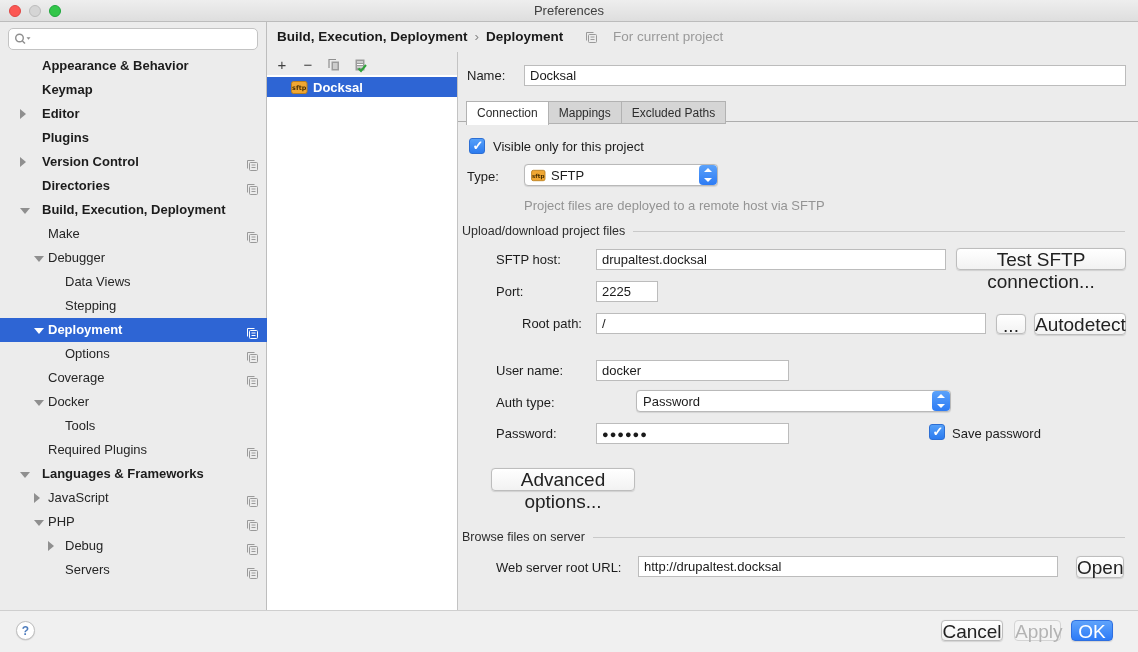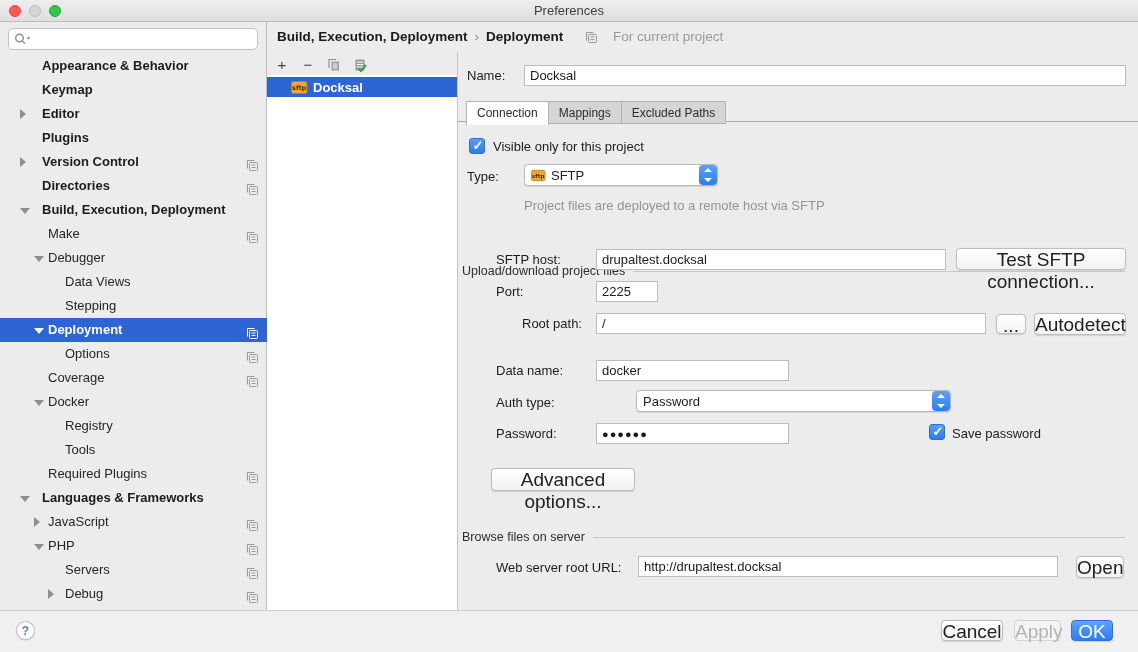--- a/index.html
+++ b/index.html
@@ -154,44 +154,43 @@
               <path d="M1.5 9.5 V1.5 H8.5" fill="none" stroke="currentColor"></path>
               <rect x="3.5" y="3.5" width="8" height="8" rx="1" fill="none" stroke="currentColor"></rect>
               <path d="M5.5 6h4 M5.5 8.5h4" stroke="currentColor"></path>
             </svg></span></div>
         <div class="tree-row lvl2"><span class="tlabel">Coverage</span><span class="badge"><svg width="13" height="13" viewBox="0 0 13 13">
               <path d="M1.5 9.5 V1.5 H8.5" fill="none" stroke="currentColor"></path>
               <rect x="3.5" y="3.5" width="8" height="8" rx="1" fill="none" stroke="currentColor"></rect>
               <path d="M5.5 6h4 M5.5 8.5h4" stroke="currentColor"></path>
             </svg></span></div>
         <div class="tree-row lvl2"><span class="tri down"></span><span class="tlabel">Docker</span></div>
-        <div class="tree-row lvl3"><span class="tlabel">Registry</span></div>
         <div class="tree-row lvl3"><span class="tlabel">Tools</span></div>
         <div class="tree-row lvl2"><span class="tlabel">Required Plugins</span><span class="badge"><svg width="13" height="13" viewBox="0 0 13 13">
               <path d="M1.5 9.5 V1.5 H8.5" fill="none" stroke="currentColor"></path>
               <rect x="3.5" y="3.5" width="8" height="8" rx="1" fill="none" stroke="currentColor"></rect>
               <path d="M5.5 6h4 M5.5 8.5h4" stroke="currentColor"></path>
             </svg></span></div>
         <div class="tree-row lvl1 bold"><span class="tri down"></span><span class="tlabel">Languages &amp; Frameworks</span></div>
         <div class="tree-row lvl2"><span class="tri right"></span><span class="tlabel">JavaScript</span><span class="badge"><svg width="13" height="13" viewBox="0 0 13 13">
               <path d="M1.5 9.5 V1.5 H8.5" fill="none" stroke="currentColor"></path>
               <rect x="3.5" y="3.5" width="8" height="8" rx="1" fill="none" stroke="currentColor"></rect>
               <path d="M5.5 6h4 M5.5 8.5h4" stroke="currentColor"></path>
             </svg></span></div>
         <div class="tree-row lvl2"><span class="tri down"></span><span class="tlabel">PHP</span><span class="badge"><svg width="13" height="13" viewBox="0 0 13 13">
               <path d="M1.5 9.5 V1.5 H8.5" fill="none" stroke="currentColor"></path>
               <rect x="3.5" y="3.5" width="8" height="8" rx="1" fill="none" stroke="currentColor"></rect>
               <path d="M5.5 6h4 M5.5 8.5h4" stroke="currentColor"></path>
             </svg></span></div>
+        <div class="tree-row lvl3"><span class="tri right"></span><span class="tlabel">Debug</span><span class="badge"><svg width="13" height="13" viewBox="0 0 13 13">
+              <path d="M1.5 9.5 V1.5 H8.5" fill="none" stroke="currentColor"></path>
+              <rect x="3.5" y="3.5" width="8" height="8" rx="1" fill="none" stroke="currentColor"></rect>
+              <path d="M5.5 6h4 M5.5 8.5h4" stroke="currentColor"></path>
+            </svg></span></div>
         <div class="tree-row lvl3"><span class="tlabel">Servers</span><span class="badge"><svg width="13" height="13" viewBox="0 0 13 13">
-              <path d="M1.5 9.5 V1.5 H8.5" fill="none" stroke="currentColor"></path>
-              <rect x="3.5" y="3.5" width="8" height="8" rx="1" fill="none" stroke="currentColor"></rect>
-              <path d="M5.5 6h4 M5.5 8.5h4" stroke="currentColor"></path>
-            </svg></span></div>
-        <div class="tree-row lvl3"><span class="tri right"></span><span class="tlabel">Debug</span><span class="badge"><svg width="13" height="13" viewBox="0 0 13 13">
               <path d="M1.5 9.5 V1.5 H8.5" fill="none" stroke="currentColor"></path>
               <rect x="3.5" y="3.5" width="8" height="8" rx="1" fill="none" stroke="currentColor"></rect>
               <path d="M5.5 6h4 M5.5 8.5h4" stroke="currentColor"></path>
             </svg></span></div>
       </div>
   </aside>
 
   <div class="header-strip">
     <div class="breadcrumb">
       <span class="crumb">Build, Execution, Deployment</span><span class="crumb-sep">›</span><span class="crumb">Deployment</span>
@@ -260,37 +259,37 @@
       <div class="select" style="left:66px; top:112px; width:194px;">
         <svg width="15" height="13" viewBox="0 0 17 15">
           <rect x="0.5" y="1.5" width="15.5" height="12" rx="2" fill="#f0a732" stroke="#b9801f"></rect>
           <text x="8.2" y="10.3" text-anchor="middle" font-size="6.4" font-weight="bold" fill="#4a3000" font-family="DejaVu Sans, sans-serif">sftp</text>
         </svg>
         <span>SFTP</span>
         <span class="stepper"></span>
       </div>
       <span class="hint" style="left:66px; top:146px;">Project files are deployed to a remote host via SFTP</span>
 
-      <div class="section" style="top:172px;margin-top:40px;">
+      <div class="section" style="top:172px;">
         <span>Upload/download project files</span>
       </div>
 
       <span class="flabel" style="left:38px; top:197px;">SFTP host:</span>
       <input class="field" style="left: 138px; top: 197px; width: 350px;" value="drupaltest.docksal">
       <button class="btn" style="left:498px; top:196px; width:170px; height:22px;">Test SFTP connection...</button>
 
       <span class="flabel" style="left:38px; top:229px;">Port:</span>
       <input class="field" style="left: 138px; top: 229px; width: 62px;" value="2225">
 
       <span class="flabel" style="left:40px; top:261px;margin-left:24px;">Root path:</span>
       <input class="field" style="left: 138px; top: 261px; width: 390px;" value="/">
       <button class="btn" style="left:538px; top:262px; width:30px; height:20px;">...</button>
       <button class="btn" style="left:576px; top:261px; width:92px; height:22px;">Autodetect</button>
 
-      <span class="flabel" style="left:38px; top:308px;">Data name:</span>
+      <span class="flabel" style="left:38px; top:308px;">User name:</span>
       <input class="field" style="left: 138px; top: 308px; width: 193px;" value="docker">
 
       <span class="flabel" style="left:38px; top:340px;">Auth type:</span>
       <div class="select" style="left:138px; top:338px; width:315px;margin-left:40px;">
         <span>Password</span>
         <span class="stepper"></span>
       </div>
 
       <span class="flabel" style="left:38px; top:371px;">Password:</span>
       <input class="field pwd" style="left: 138px; top: 371px; width: 193px;" value="●●●●●●">

